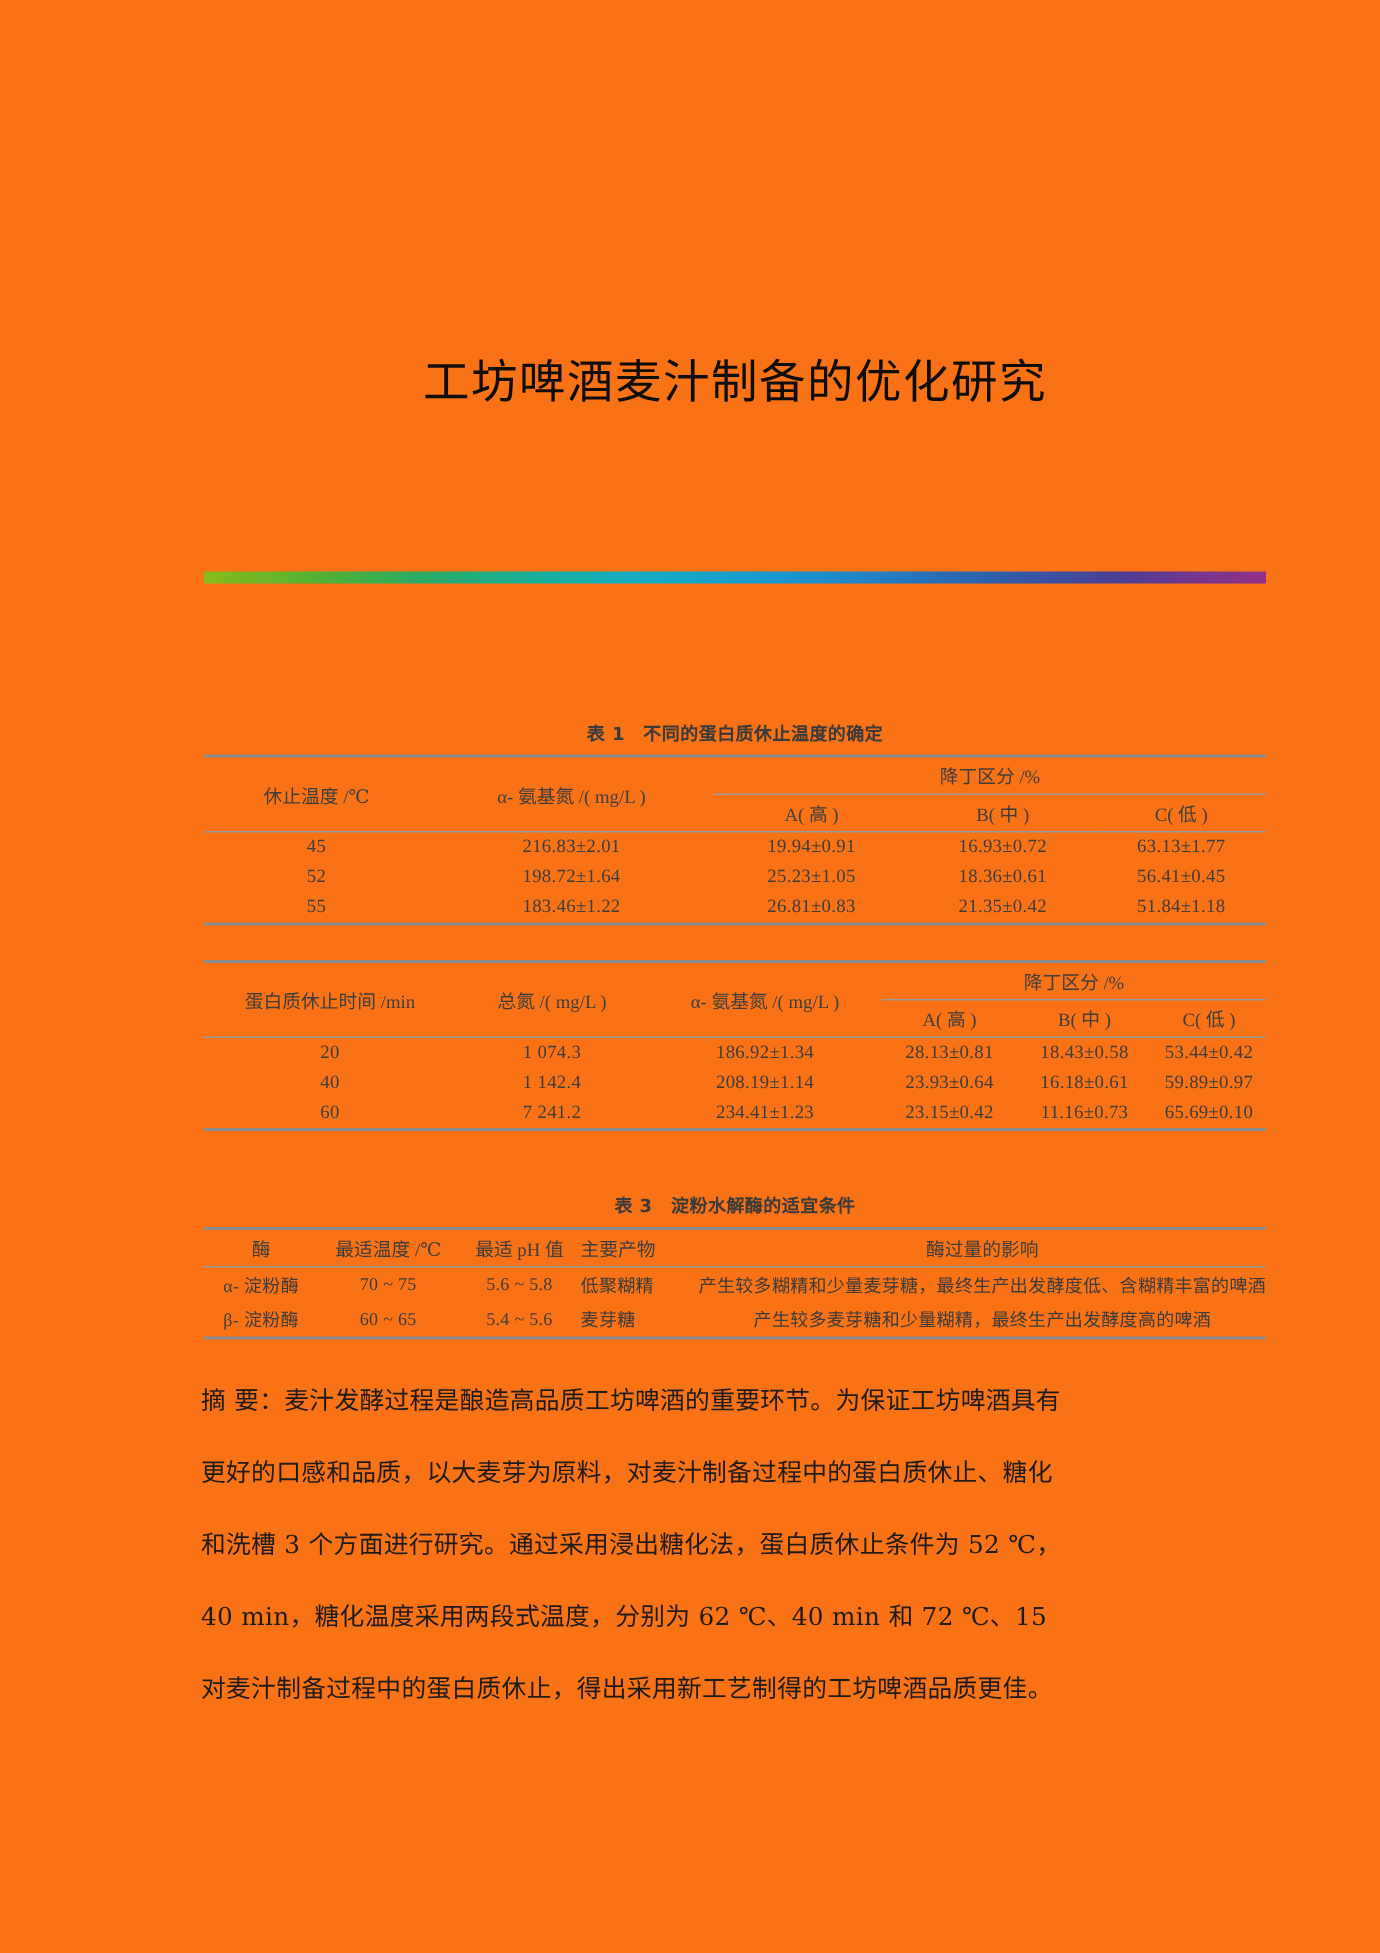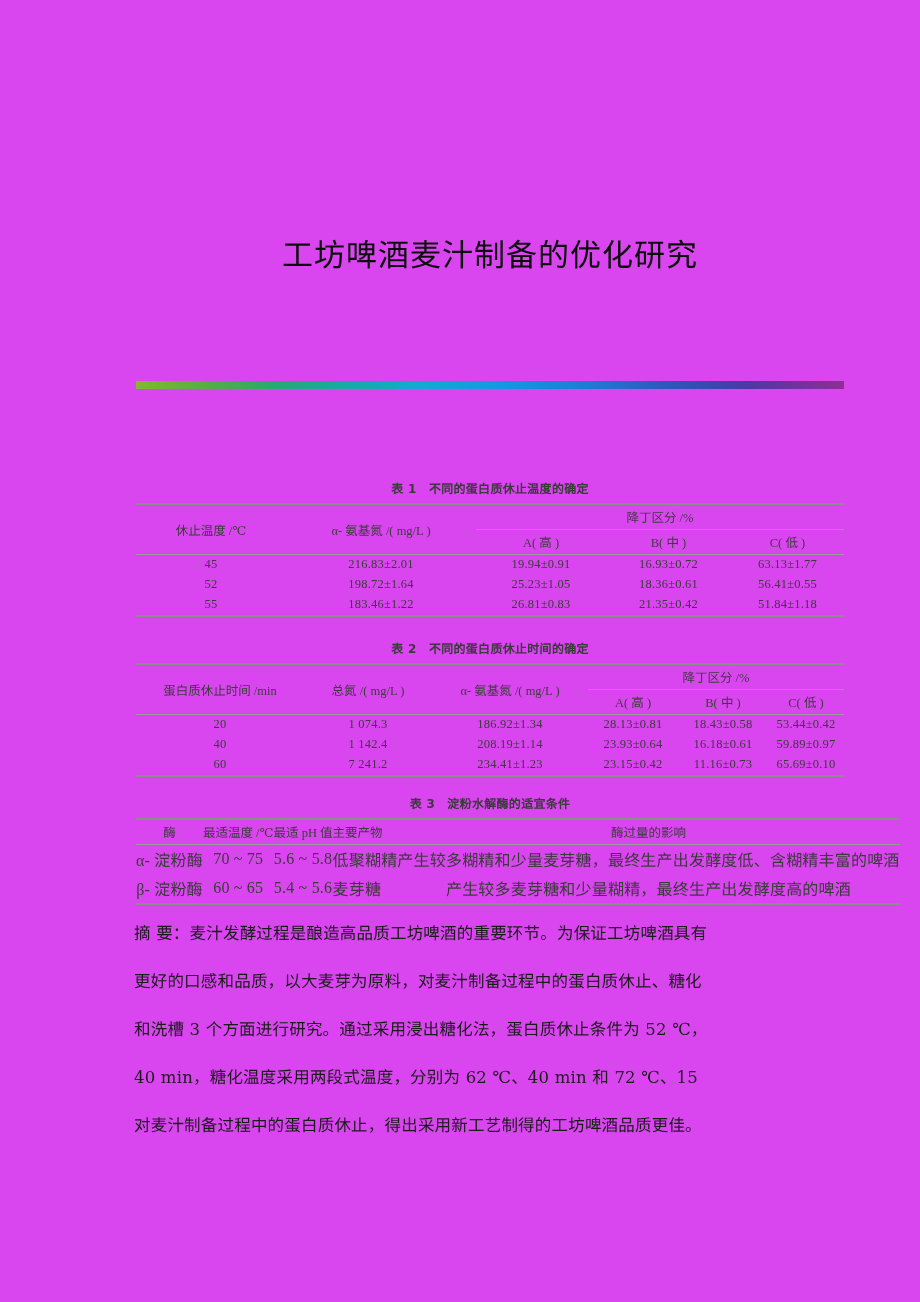--- a/index.html
+++ b/index.html
@@ -15,21 +15,21 @@
     font-family: "Liberation Serif", "DejaVu Serif", serif;
     color: #111111;
     overflow: hidden;
   }
 
   .page {
     position: absolute;
     left: 0; top: 0;
     width: 920px;
     height: 1302px;
-    background: #d946ef;
+    background: #f97316;
   }
 
   
   .doc-title {
     position: absolute;
     left: 130px;
     top: 212px;
     width: 720px;
     text-align: center;
     font-size: 31px;
@@ -98,21 +98,21 @@
   }
   .rule-top  { border-top: 2.2px solid #8c8c8c; }
   .rule-mid  { border-top: 1.1px solid #9a9a9a; }
   .rule-bot  { border-bottom: 2.2px solid #8c8c8c; }
   .span-rule { border-bottom: 1.1px solid #9a9a9a; }
 
   .hdr-cell { font-size: 12.5px; color: #3d3d3d; }
   .num-cell { font-size: 12.5px; color: #3b3b3b; letter-spacing: 0.2px; }
 
   
-  table.t3 td { font-size: 16px; }
+  table.t3 td { font-size: 12px; }
   table.t3 .left  { text-align: left; }
 
   
   .abstract {
     position: absolute;
     left: 134px;
     top: 910px;
     width: 716px;
     font-size: 16.5px;
     line-height: 48px;
@@ -153,35 +153,34 @@
           <td class="num-cell">216.83±2.01</td>
           <td class="num-cell">19.94±0.91</td>
           <td class="num-cell">16.93±0.72</td>
           <td class="num-cell">63.13±1.77</td>
         </tr>
         <tr>
           <td class="num-cell">52</td>
           <td class="num-cell">198.72±1.64</td>
           <td class="num-cell">25.23±1.05</td>
           <td class="num-cell">18.36±0.61</td>
-          <td class="num-cell">56.41±0.55</td>
+          <td class="num-cell">56.41±0.45</td>
         </tr>
         <tr class="rule-bot">
           <td class="num-cell">55</td>
           <td class="num-cell">183.46±1.22</td>
           <td class="num-cell">26.81±0.83</td>
           <td class="num-cell">21.35±0.42</td>
           <td class="num-cell">51.84±1.18</td>
         </tr>
       </tbody>
     </table>
   </div>
 
   <div class="table-block" style="top:640px;">
-    <div class="tbl-caption">表 2　不同的蛋白质休止时间的确定</div>
     <table class="sci">
       <thead>
         <tr>
           <th class="rule-top hdr-cell" rowspan="2" style="width:168px;">蛋白质休止时间 /min</th>
           <th class="rule-top hdr-cell" rowspan="2" style="width:128px;">总氮 /( mg/L )</th>
           <th class="rule-top hdr-cell" rowspan="2" style="width:156px;">α- 氨基氮 /( mg/L )</th>
           <th class="rule-top span-rule hdr-cell" colspan="3">降丁区分 /%</th>
         </tr>
         <tr>
           <th class="hdr-cell" style="width:90px;">A( 高 )</th>

